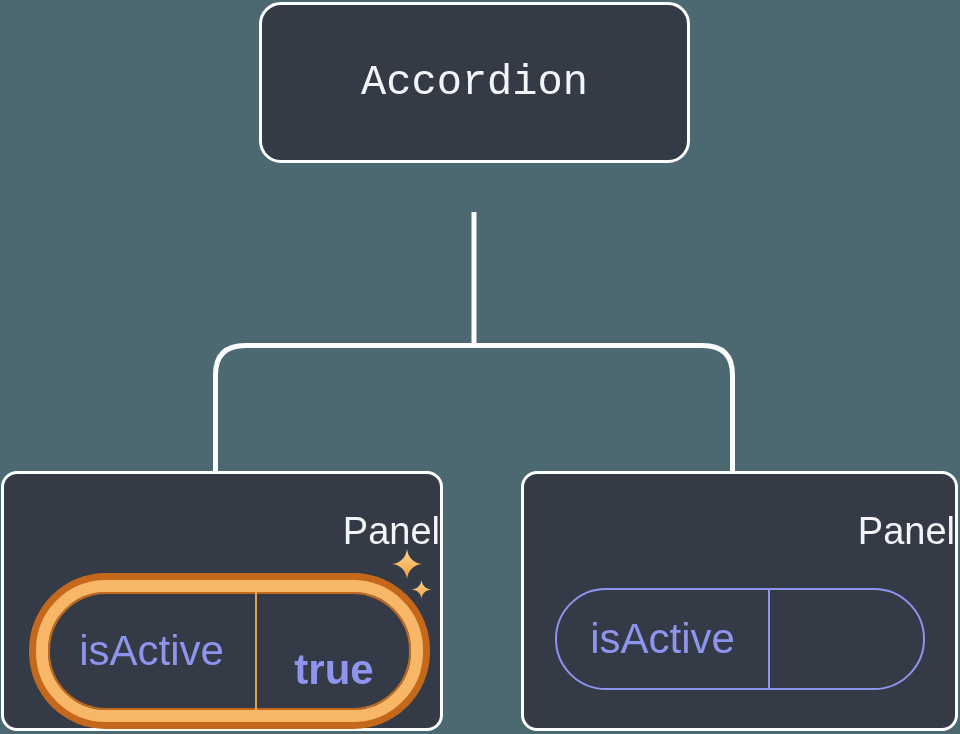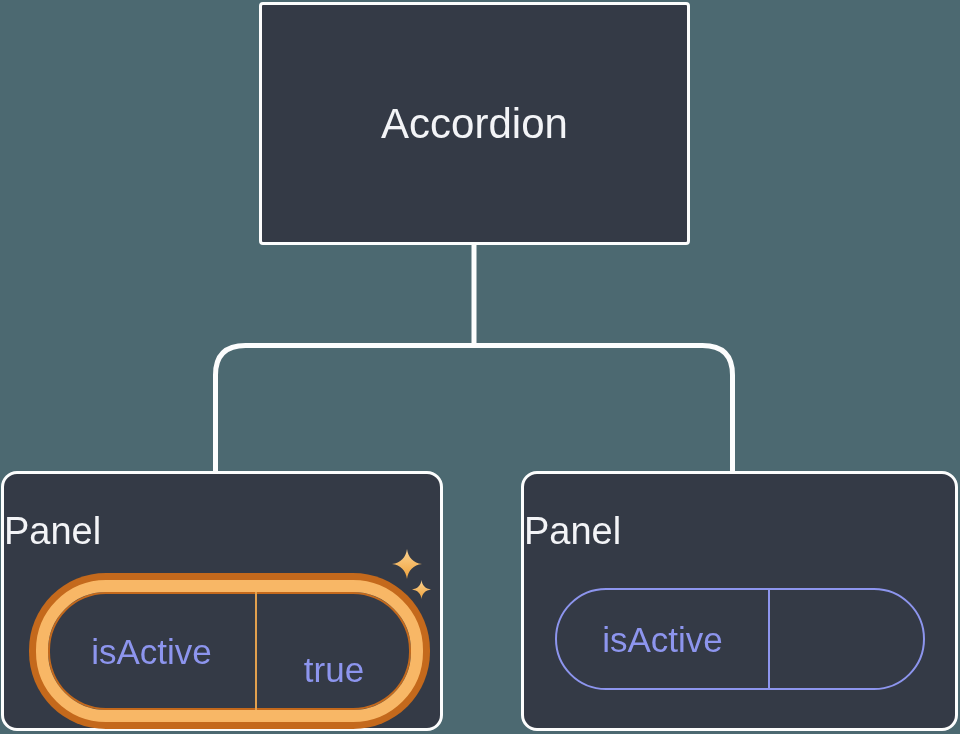--- a/index.html
+++ b/index.html
@@ -28,38 +28,38 @@
     pointer-events: none;
   }
   .node {
     position: absolute;
     background: var(--node-fill);
     border: 3px solid var(--node-border);
     box-sizing: border-box;
   }
   .node-root {
     left: 259px; top: 2px;
-    width: 431px; height: 243px;
-    border-radius: 4px;
-    display: flex; align-items: center; justify-content: center;
+    width: 431px; height: 161px;
+    border-radius: 22px;
+    display: flex; align-items: center; justify-content: center; font-family: Liberation Mono, monospace;
   }
   .root-title {
     color: var(--title);
     font-size: 42px;
     font-weight: 500;
   }
   .node-panel {
     border-radius: 16px;
   }
   .node-panel-left  { left: 1px;   top: 471px; width: 442px; height: 260px; }
   .node-panel-right { left: 521px; top: 471px; width: 437px; height: 260px; }
   .panel-title {
     position: absolute;
     left: 0; right: 0; top: 38px;
-    text-align: left;
+    text-align: right;
     color: var(--title);
     font-size: 38px;
     font-weight: 500;
     line-height: 1;
   }
   .pill {
     position: absolute;
     box-sizing: content-box;
     display: flex;
     align-items: stretch;
@@ -77,29 +77,29 @@
     width: 366px; height: 98px;
     border: 2px solid var(--purple);
     border-radius: 51px;
     background: transparent;
   }
   .pill-cell {
     display: flex;
     align-items: center;
     justify-content: center;
     color: var(--purple);
-    font-size: 35px;
+    font-size: 42px;
     line-height: 1;
     text-align: center;
   }
   .pill-active .cell-key { width: 207px; }
   .pill-active .cell-val { flex: 1; }
   .pill-inactive .cell-key { width: 211px; }
   .pill-inactive .cell-val { flex: 1; }
-  .cell-val-bold { font-weight: 400; margin-top: 37px; }
+  .cell-val-bold { font-weight: 700; margin-top: 37px; }
   .pill-divider { width: 2px; align-self: stretch; }
   .pill-active .pill-divider { background: var(--orange-divider); }
   .pill-inactive .pill-divider { background: var(--purple); }
   .sparkle {
     position: absolute;
     pointer-events: none;
   }
   .sparkle-large { left: 392px; top: 549px; width: 30px; height: 30px; }
   .sparkle-small { left: 412px; top: 580px; width: 19px; height: 19px; }
 </style>

